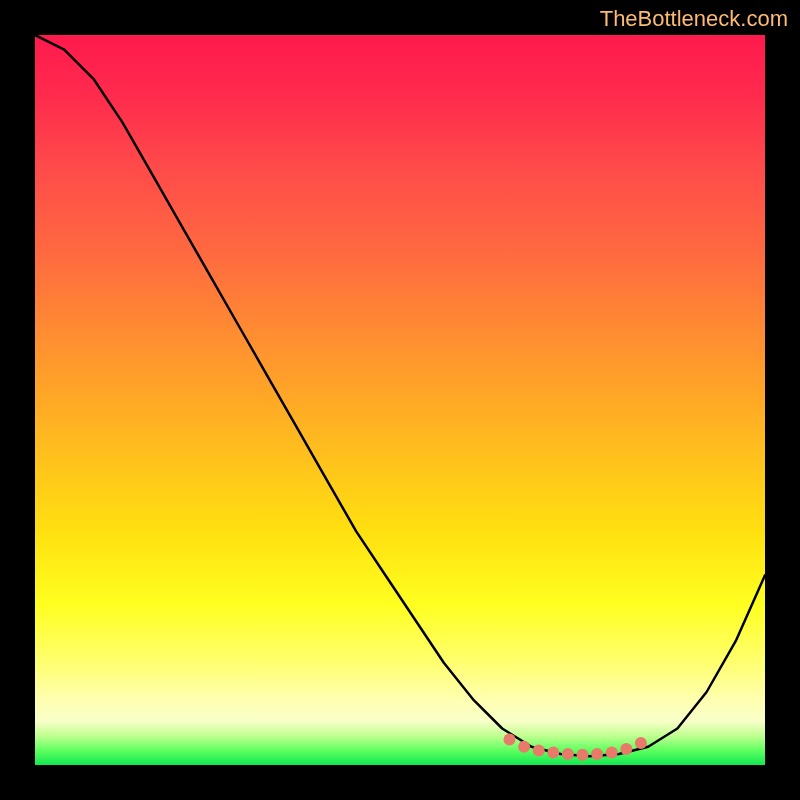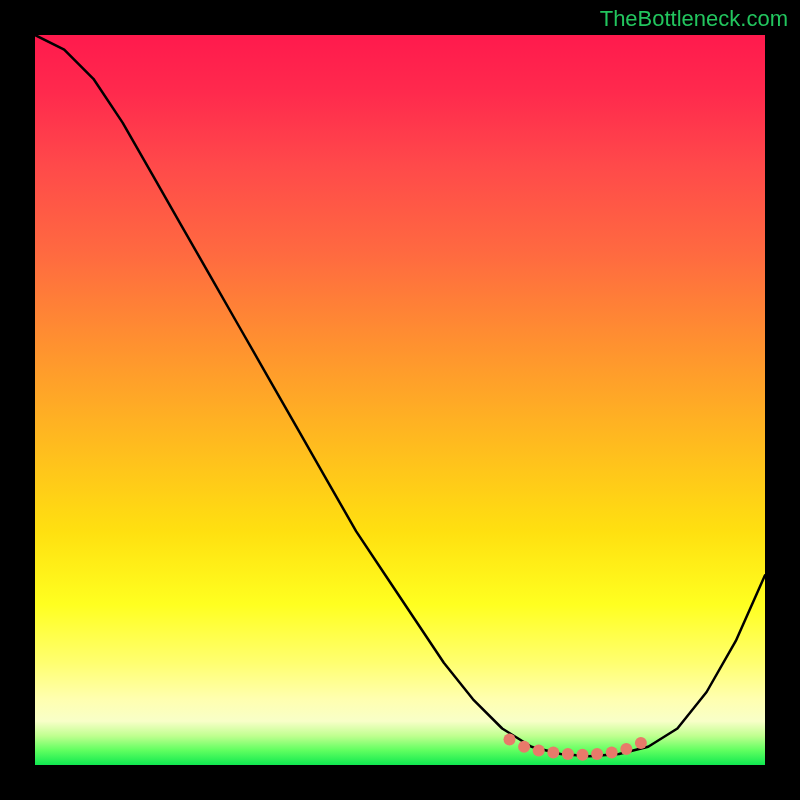--- a/index.html
+++ b/index.html
@@ -7,21 +7,21 @@
     width: 800px;
     height: 800px;
     background: #000;
     position: relative;
     font-family: Arial, sans-serif;
   }
   .watermark {
     position: absolute;
     top: 6px;
     right: 12px;
-    color: #22c55e;
+    color: #fdba74;
     font-size: 22px;
     font-weight: normal;
     z-index: 10;
   }
   .plot-area {
     position: absolute;
     left: 35px;
     top: 35px;
     width: 730px;
     height: 730px;

